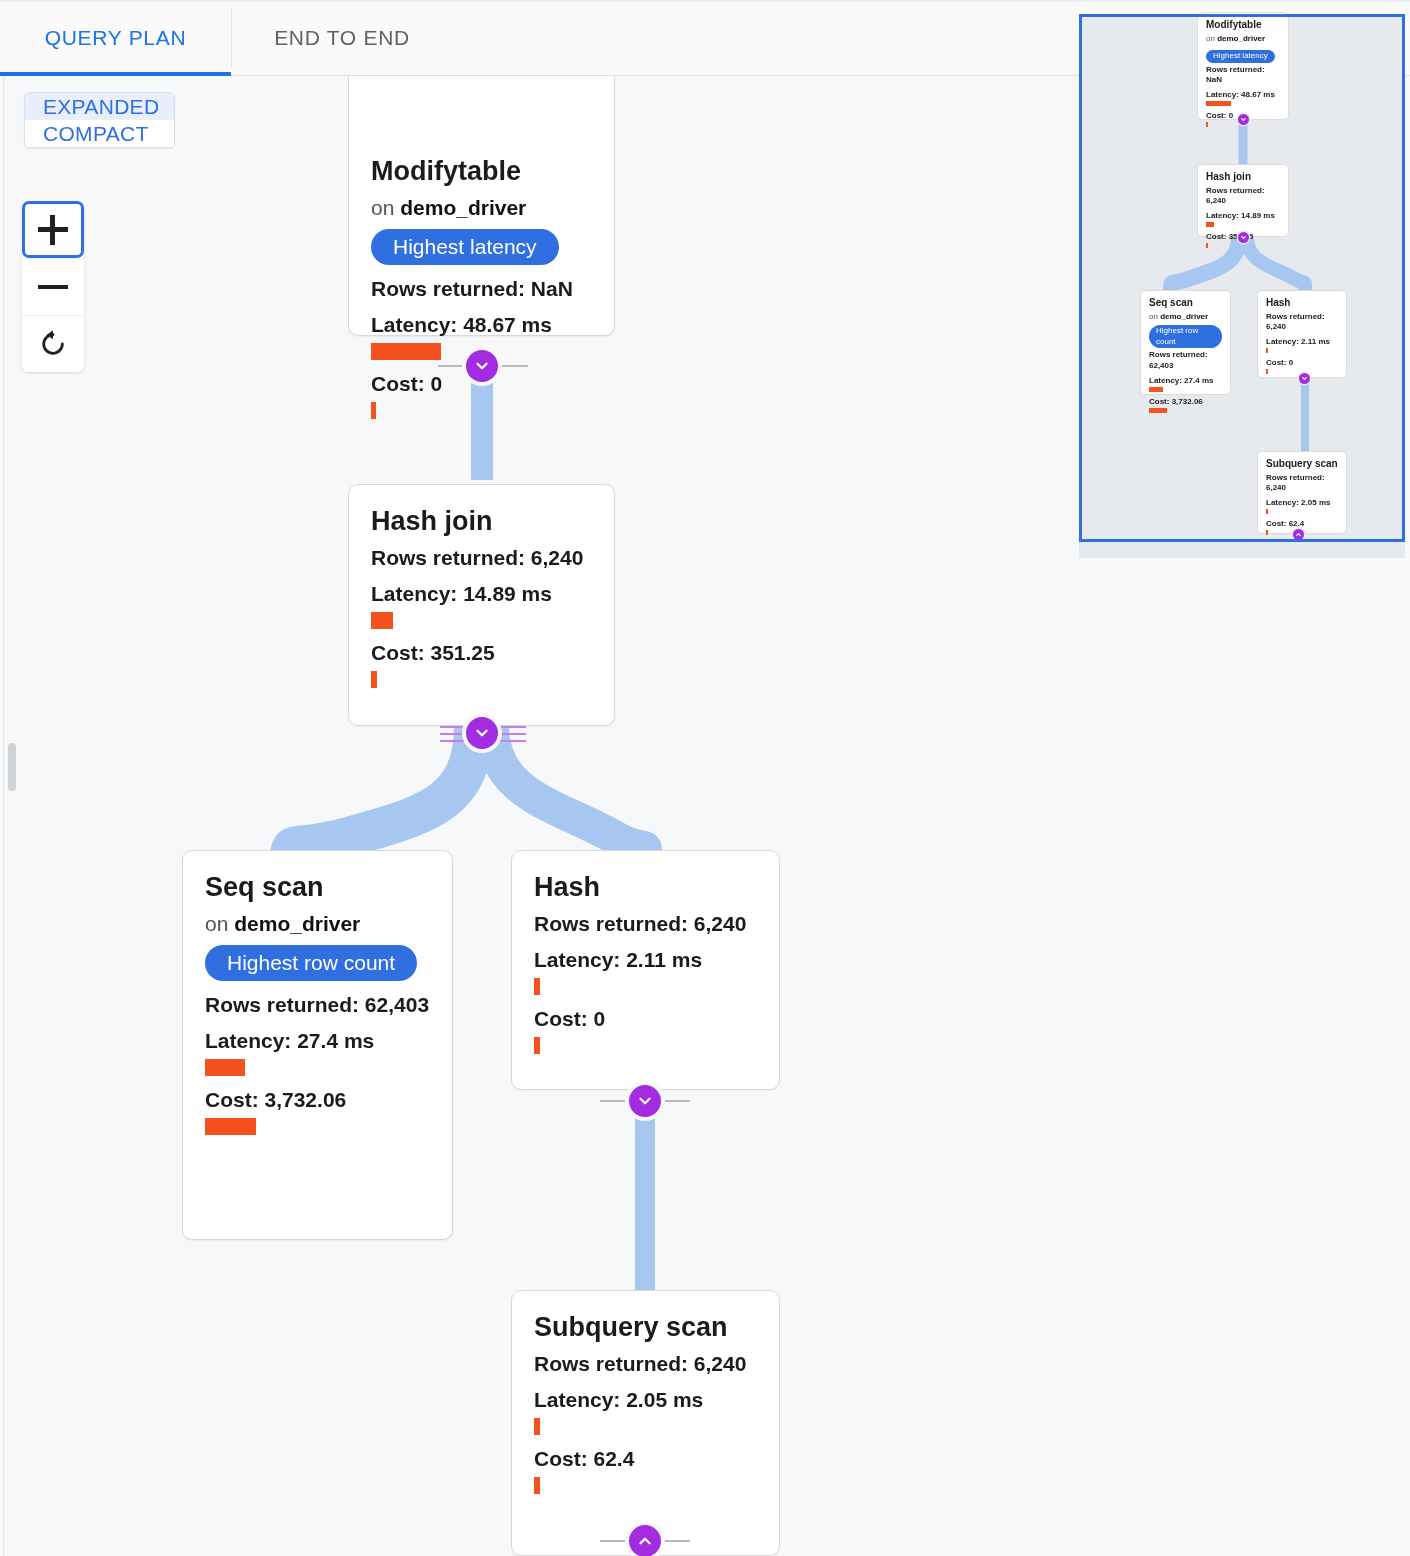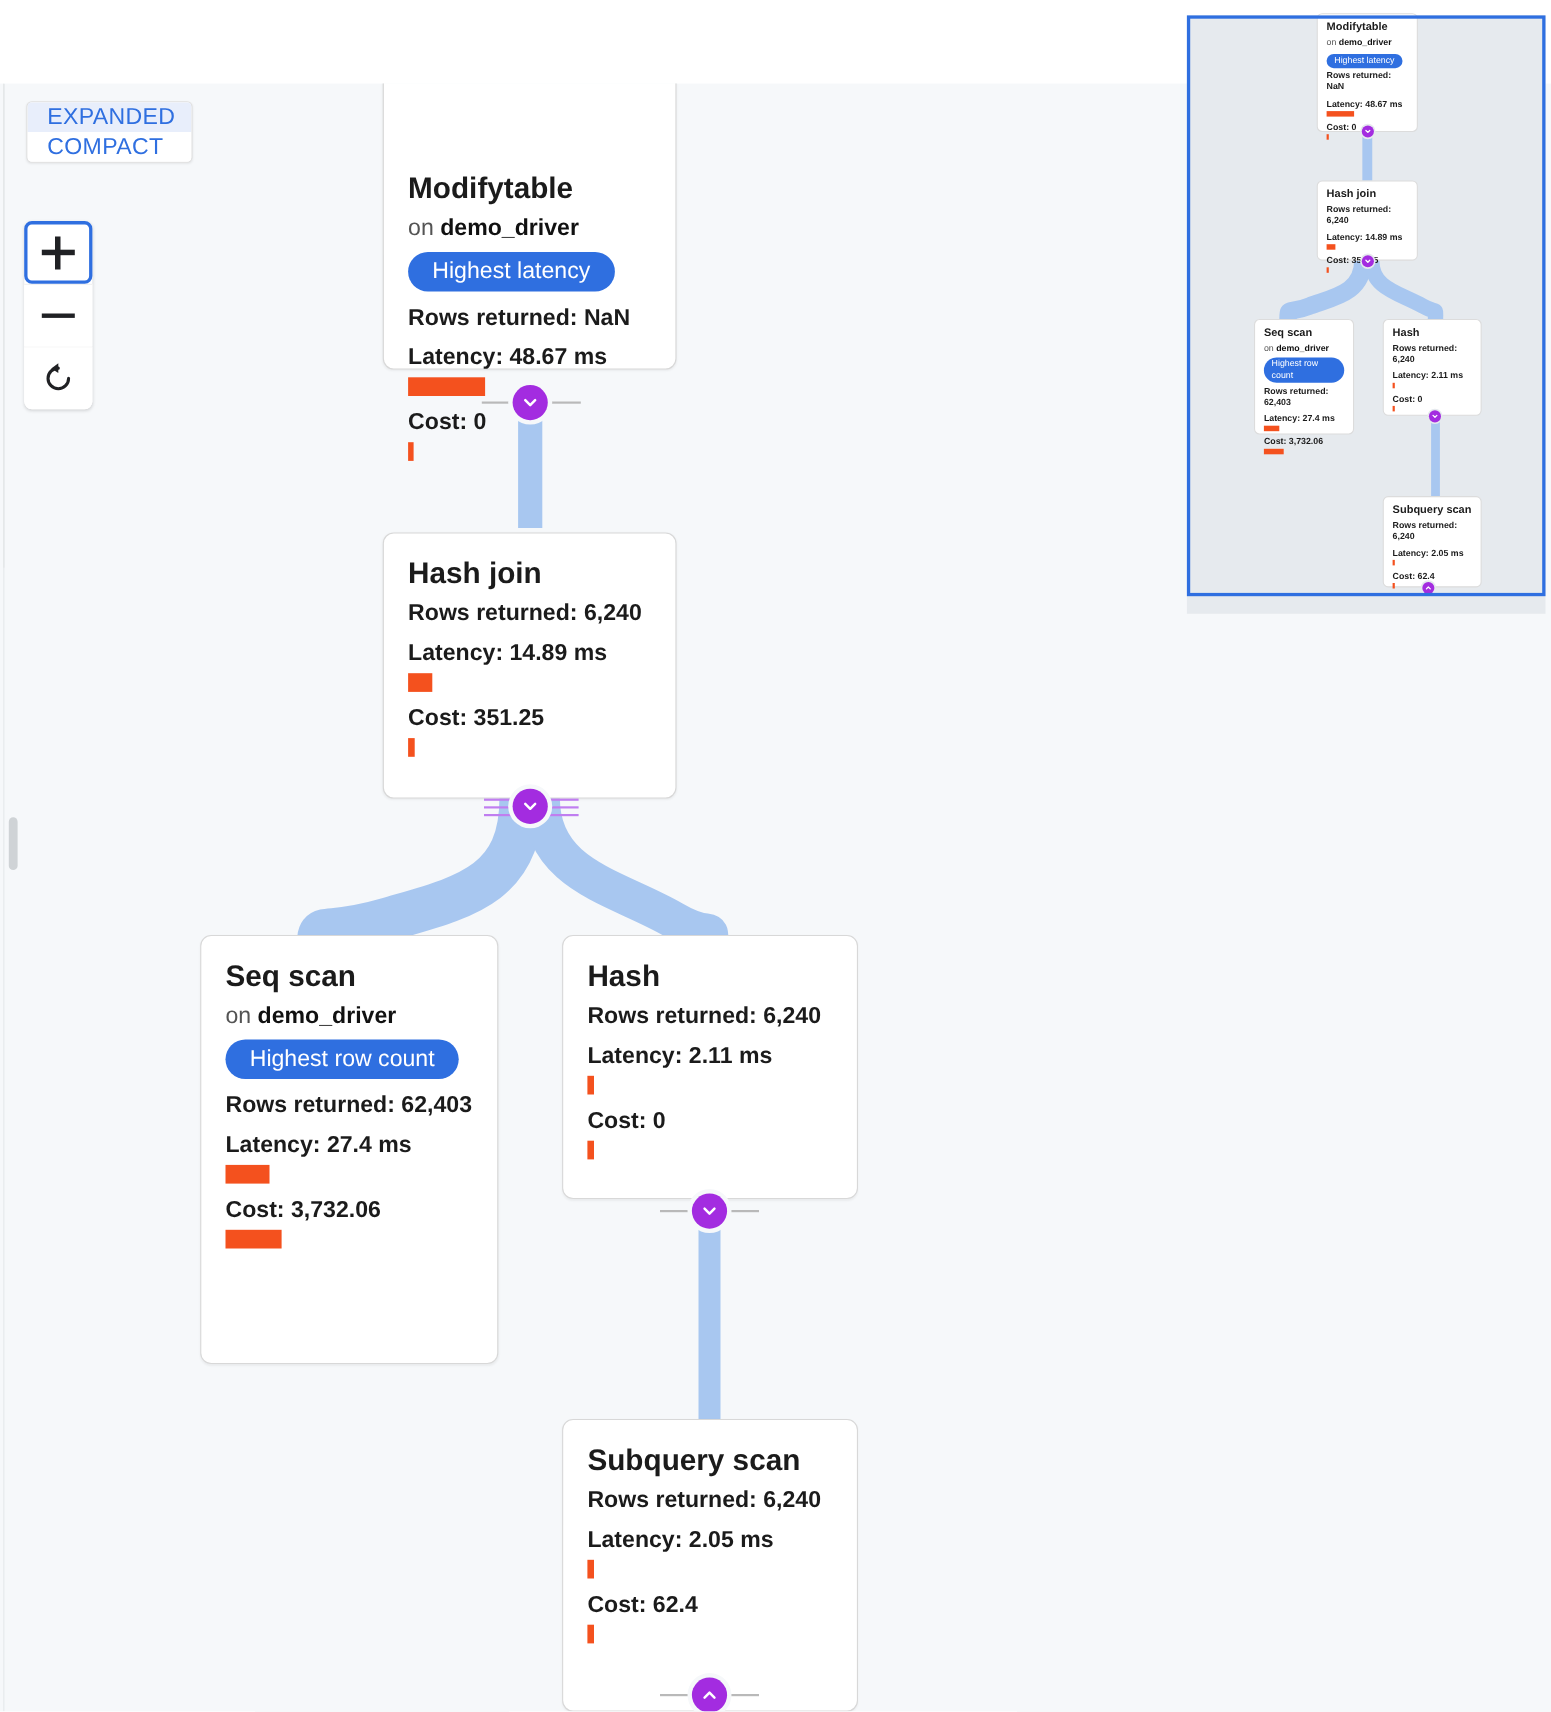--- a/index.html
+++ b/index.html
@@ -150,20 +150,29 @@
     position:absolute; width:11px; height:11px; border-radius:50%;
     background:#a32ce0; z-index:23; display:flex; align-items:center; justify-content:center;
     box-shadow:0 0 0 1.5px #e6eaee;
   }
 </style>
 </head>
 <body>
 
 <div id="app">
 
+  <div class="tabbar">
+    <div class="tab first active">
+      <span>QUERY PLAN</span>
+    </div>
+    <div class="divider-v"></div>
+    <div class="tab second">
+      <span>END TO END</span>
+    </div>
+  </div>
 
   <div class="canvas">
 
     <div class="top-left-rule"></div>
     <div class="left-rule"></div>
     <div class="side-scroll-handle"></div>
 
     <svg class="edges" viewBox="0 0 1410 1480">
 
       <path d="M482 288 L482 404" stroke="#a8c7f0" stroke-width="22" fill="none"></path>

